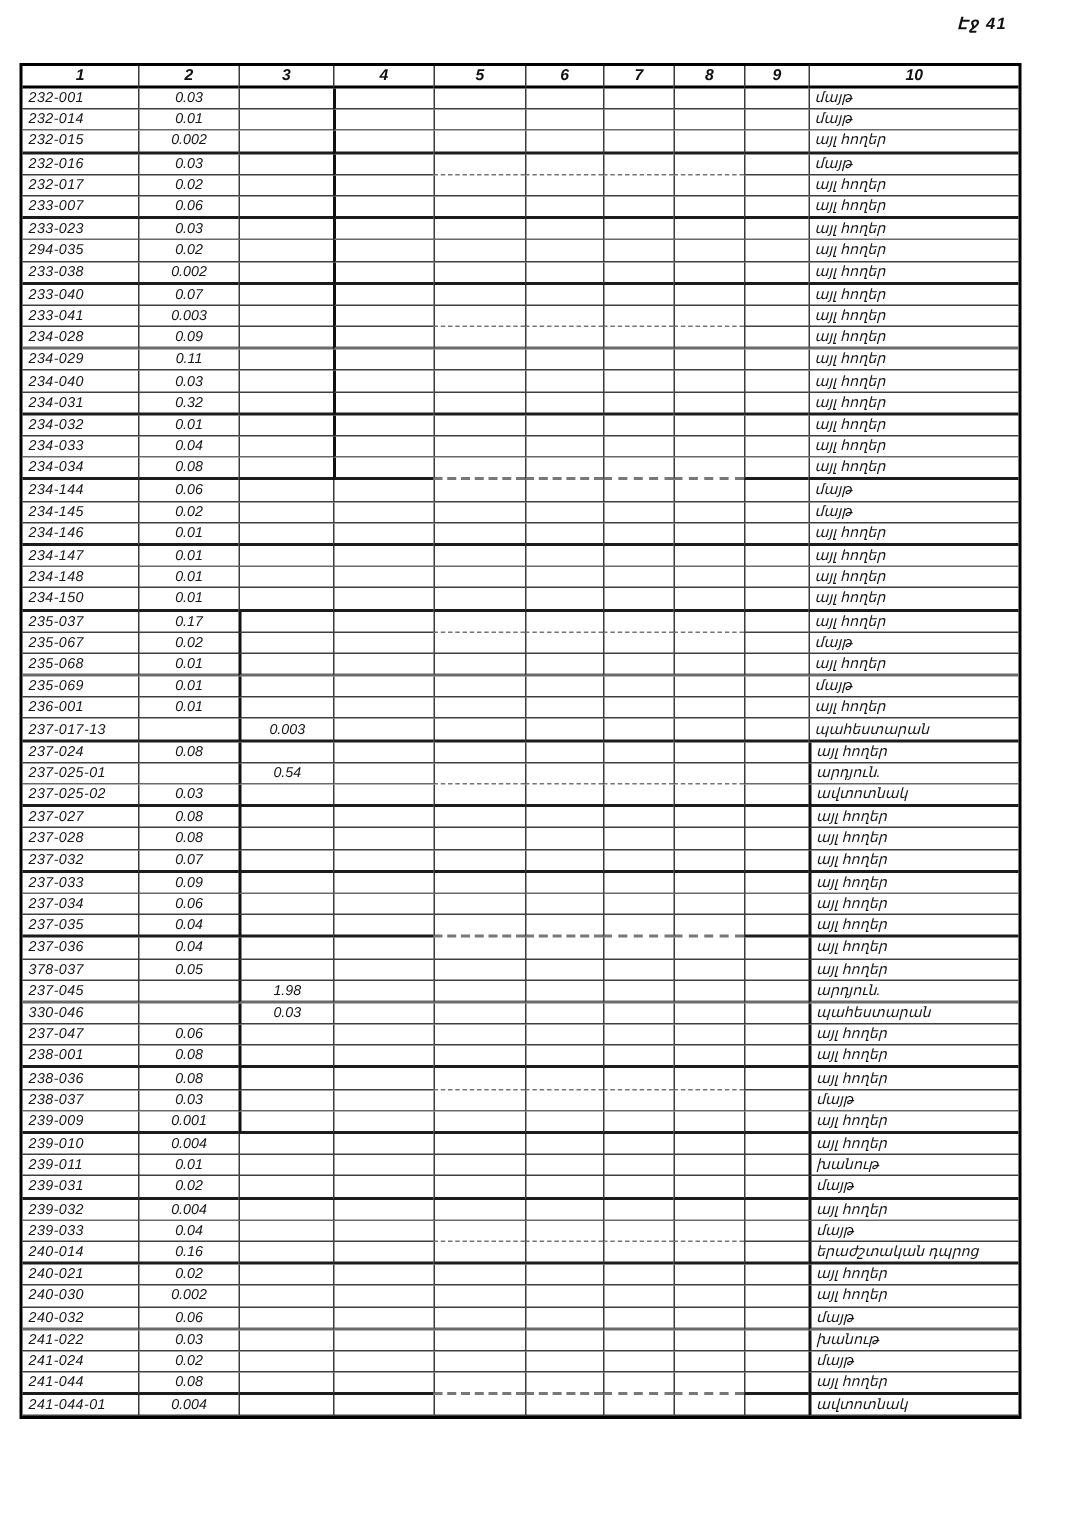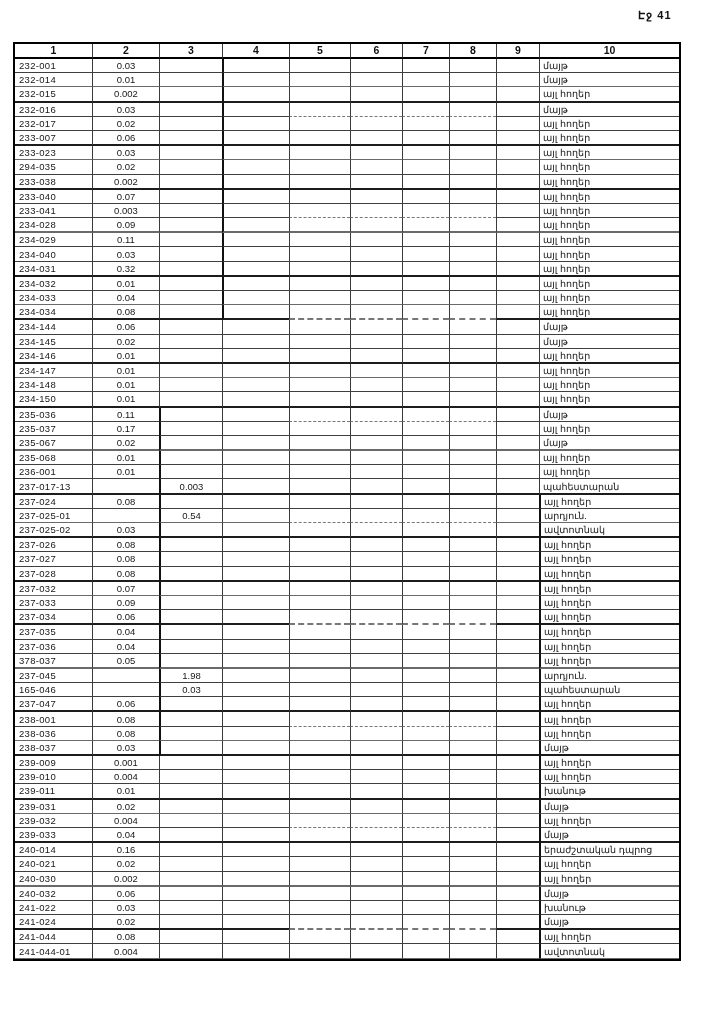--- a/index.html
+++ b/index.html
@@ -4,21 +4,21 @@
 <style>
   html,body{margin:0;padding:0;}
   body{
     width:710px;height:1021px;
     background:#ffffff;
     font-family:"Liberation Sans", sans-serif;
     color:#161616;
     position:relative;
     overflow:hidden;
   }
-  .sheet{position:absolute;inset:0;background:#fff;}
+  .sheet{position:absolute;inset:0;background:#fff;font-style:italic;}
   .page-label{
     position:absolute;top:9px;left:638px;
     font-size:11px;font-weight:bold;letter-spacing:1px;color:#111;
   }
   table.reg{
     position:absolute;left:13px;top:42px;
     border-collapse:separate;border-spacing:0;
     table-layout:fixed;width:664px;
     border:2px solid #000;
     background:#fff;
@@ -365,32 +365,20 @@
           <td class="c3"></td>
           <td class="c4"></td>
           <td class="c5"></td>
           <td class="c6"></td>
           <td class="c7"></td>
           <td class="c8"></td>
           <td class="c9"></td>
           <td class="c10"><span>այլ հողեր</span></td>
         </tr>
         <tr>
-          <td class="c1">235-036</td>
-          <td class="c2">0.11</td>
-          <td class="c3"></td>
-          <td class="c4"></td>
-          <td class="c5"></td>
-          <td class="c6"></td>
-          <td class="c7"></td>
-          <td class="c8"></td>
-          <td class="c9"></td>
-          <td class="c10"><span>մայթ</span></td>
-        </tr>
-        <tr>
           <td class="c1">235-037</td>
           <td class="c2">0.17</td>
           <td class="c3"></td>
           <td class="c4"></td>
           <td class="c5"></td>
           <td class="c6"></td>
           <td class="c7"></td>
           <td class="c8"></td>
           <td class="c9"></td>
           <td class="c10"><span>այլ հողեր</span></td>
@@ -411,20 +399,32 @@
           <td class="c1">235-068</td>
           <td class="c2">0.01</td>
           <td class="c3"></td>
           <td class="c4"></td>
           <td class="c5"></td>
           <td class="c6"></td>
           <td class="c7"></td>
           <td class="c8"></td>
           <td class="c9"></td>
           <td class="c10"><span>այլ հողեր</span></td>
+        </tr>
+        <tr>
+          <td class="c1">235-069</td>
+          <td class="c2">0.01</td>
+          <td class="c3"></td>
+          <td class="c4"></td>
+          <td class="c5"></td>
+          <td class="c6"></td>
+          <td class="c7"></td>
+          <td class="c8"></td>
+          <td class="c9"></td>
+          <td class="c10"><span>մայթ</span></td>
         </tr>
         <tr>
           <td class="c1">236-001</td>
           <td class="c2">0.01</td>
           <td class="c3"></td>
           <td class="c4"></td>
           <td class="c5"></td>
           <td class="c6"></td>
           <td class="c7"></td>
           <td class="c8"></td>
@@ -473,32 +473,20 @@
           <td class="c3"></td>
           <td class="c4"></td>
           <td class="c5"></td>
           <td class="c6"></td>
           <td class="c7"></td>
           <td class="c8"></td>
           <td class="c9"></td>
           <td class="c10"><span>ավտոտնակ</span></td>
         </tr>
         <tr>
-          <td class="c1">237-026</td>
-          <td class="c2">0.08</td>
-          <td class="c3"></td>
-          <td class="c4"></td>
-          <td class="c5"></td>
-          <td class="c6"></td>
-          <td class="c7"></td>
-          <td class="c8"></td>
-          <td class="c9"></td>
-          <td class="c10"><span>այլ հողեր</span></td>
-        </tr>
-        <tr>
           <td class="c1">237-027</td>
           <td class="c2">0.08</td>
           <td class="c3"></td>
           <td class="c4"></td>
           <td class="c5"></td>
           <td class="c6"></td>
           <td class="c7"></td>
           <td class="c8"></td>
           <td class="c9"></td>
           <td class="c10"><span>այլ հողեր</span></td>
@@ -593,21 +581,21 @@
           <td class="c3">1.98</td>
           <td class="c4"></td>
           <td class="c5"></td>
           <td class="c6"></td>
           <td class="c7"></td>
           <td class="c8"></td>
           <td class="c9"></td>
           <td class="c10"><span>արդյուն.</span></td>
         </tr>
         <tr>
-          <td class="c1">165-046</td>
+          <td class="c1">330-046</td>
           <td class="c2"></td>
           <td class="c3">0.03</td>
           <td class="c4"></td>
           <td class="c5"></td>
           <td class="c6"></td>
           <td class="c7"></td>
           <td class="c8"></td>
           <td class="c9"></td>
           <td class="c10"><span>պահեստարան</span></td>
         </tr>

